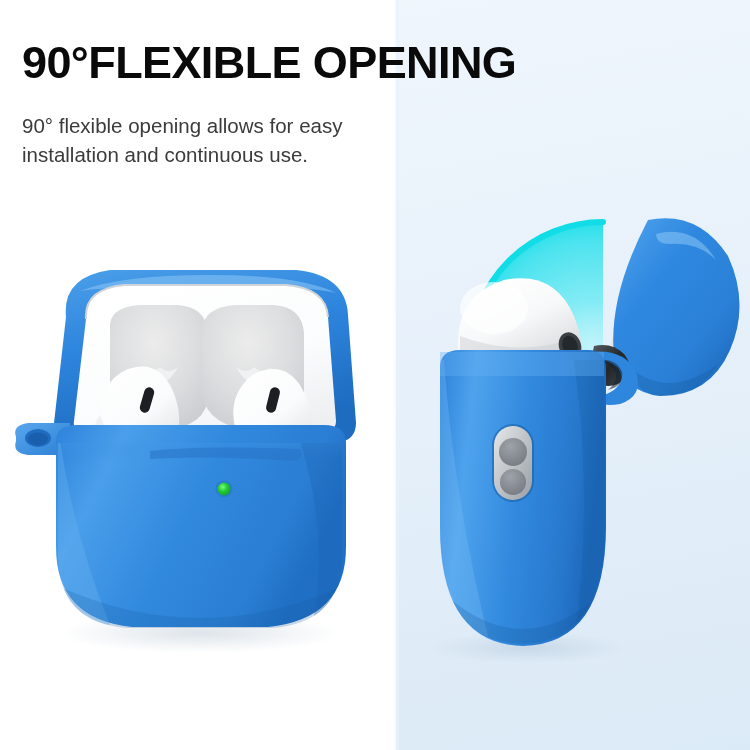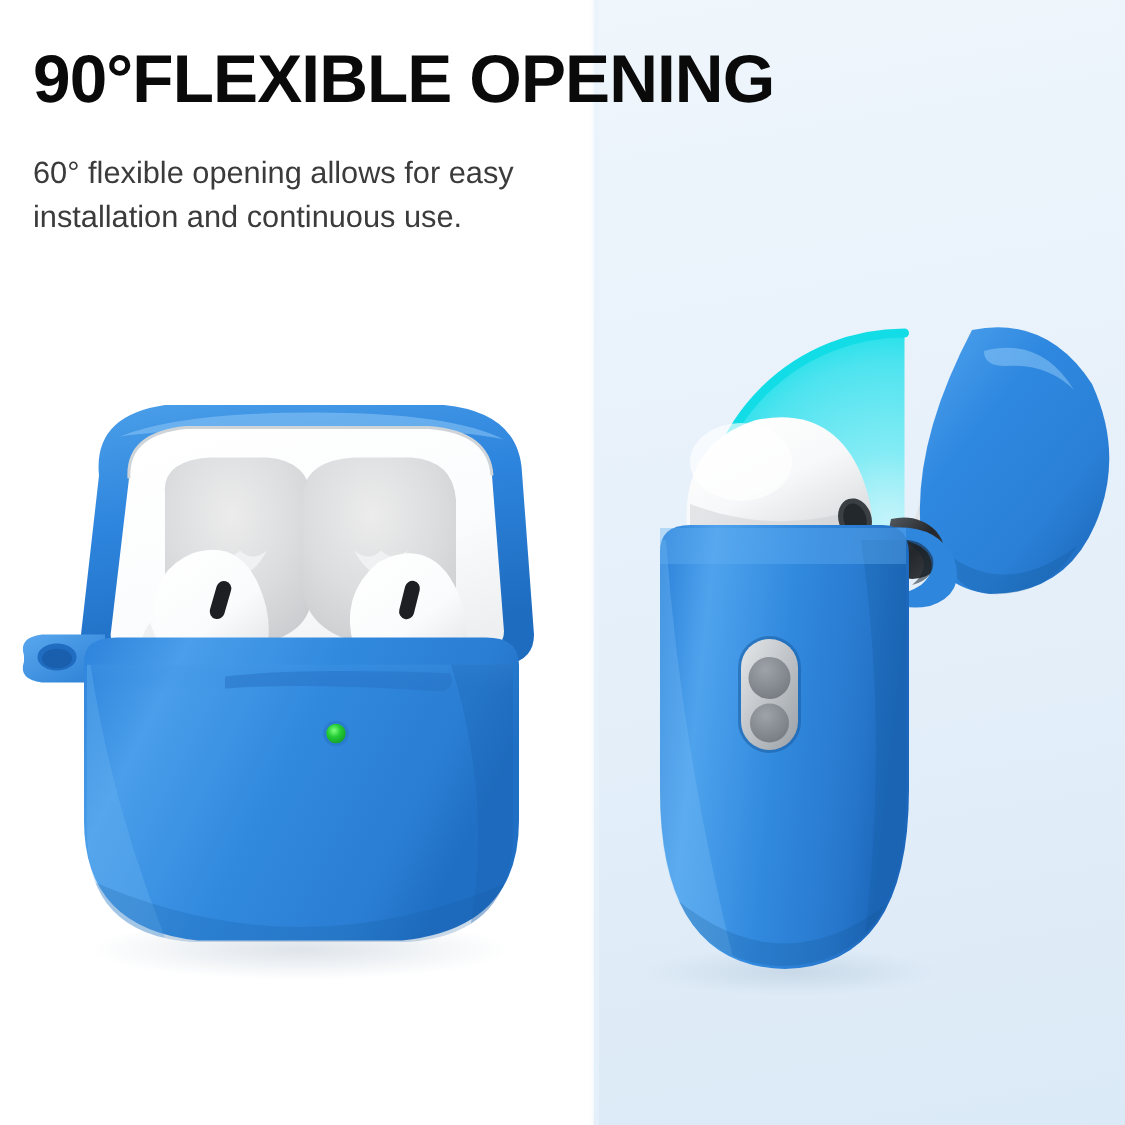--- a/index.html
+++ b/index.html
@@ -12,21 +12,21 @@
   .stage{position:relative;width:750px;height:750px;overflow:hidden;background:#fff;}
 
   
   .bg-left{position:absolute;left:0;top:0;width:396px;height:750px;background:#ffffff;}
   .bg-right{position:absolute;left:396px;top:0;width:354px;height:750px;
     background:linear-gradient(170deg,#eff6fc 0%,#e9f2fb 35%,#e1edf8 70%,#dbeaf7 100%);}
   .bg-seam{position:absolute;left:393px;top:0;width:6px;height:750px;
     background:linear-gradient(90deg,rgba(233,242,251,0) 0%,rgba(233,242,251,.85) 100%);}
 
   
-  .copy{position:absolute;left:22px;top:30px;width:600px;z-index:6;}
+  .copy{position:absolute;left:22px;top:40px;width:600px;z-index:6;}
   .headline{
     font-size:45px;line-height:1.04;font-weight:bold;color:#0a0a0a;
     letter-spacing:-0.6px;margin:0;white-space:nowrap;
   }
   .subcopy{
     margin:24px 0 0 0;font-size:20.5px;line-height:1.42;color:#3b3b3b;
     font-weight:400;max-width:420px;
   }
 
   
@@ -38,21 +38,21 @@
 <body>
 
 <div class="stage">
 
   <div class="bg-left"></div>
   <div class="bg-right"></div>
   <div class="bg-seam"></div>
 
   <div class="copy">
     <h1 class="headline">90°FLEXIBLE OPENING</h1>
-    <p class="subcopy">60° flexible opening allows for easy installation and continuous use.</p>
+    <p class="subcopy">90° flexible opening allows for easy installation and continuous use.</p>
   </div>
 
   <div class="art-left">
     <svg viewBox="0 0 400 400" xmlns="http://www.w3.org/2000/svg">
       <defs>
         <linearGradient id="bodyG" x1="0" y1="0" x2="1" y2="0.35">
           <stop offset="0" stop-color="#2d83db"></stop>
           <stop offset="0.22" stop-color="#4a9eea"></stop>
           <stop offset="0.55" stop-color="#3189de"></stop>
           <stop offset="0.85" stop-color="#2a7ed3"></stop>

